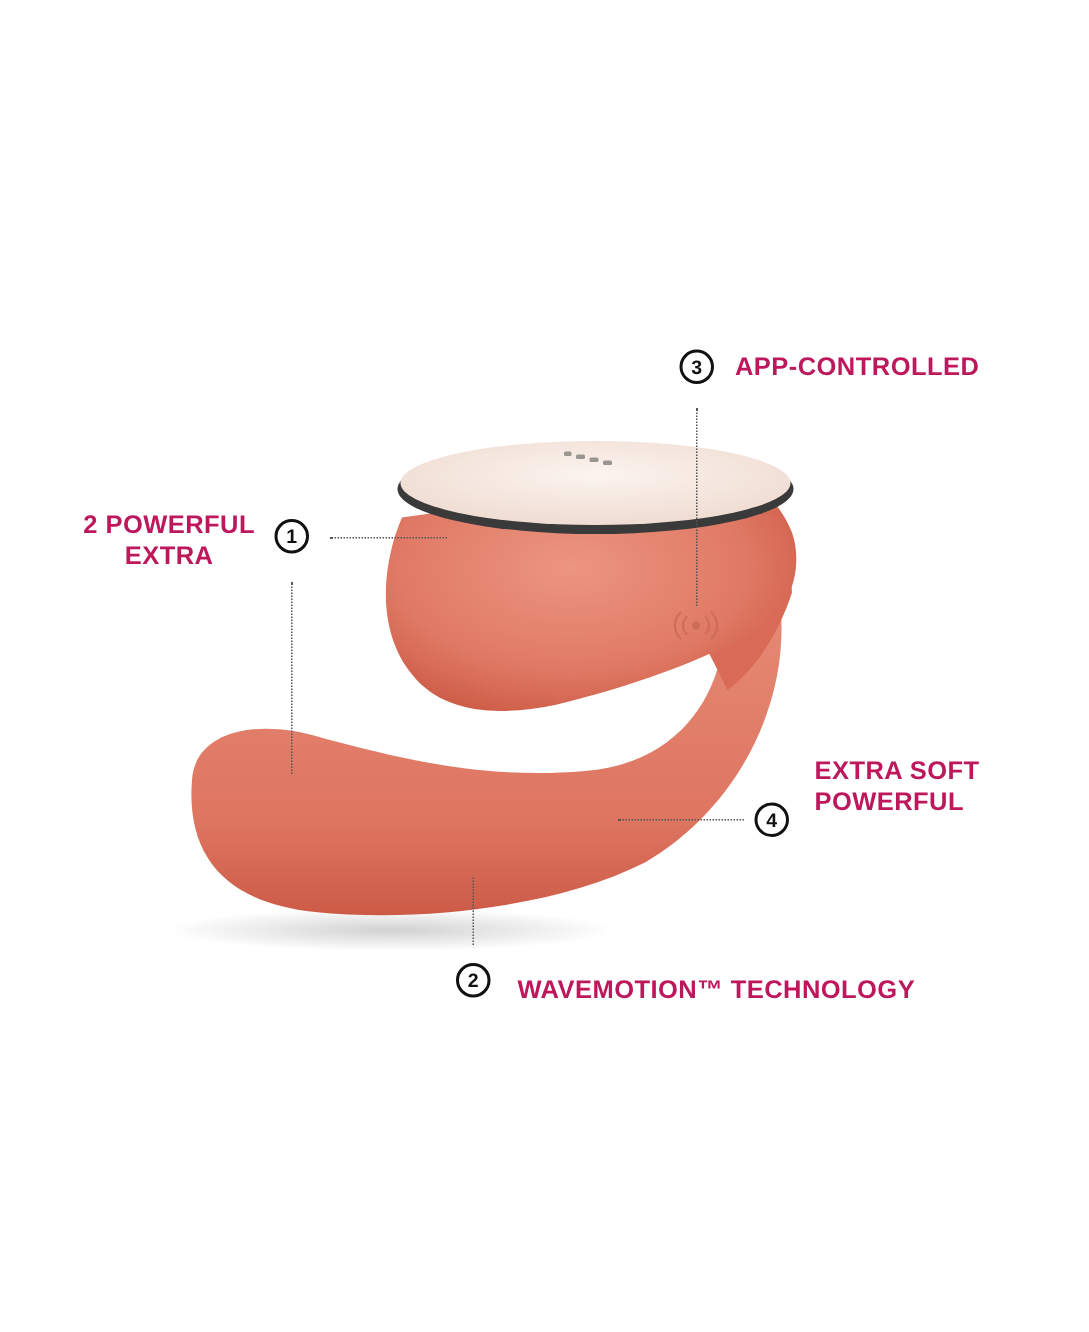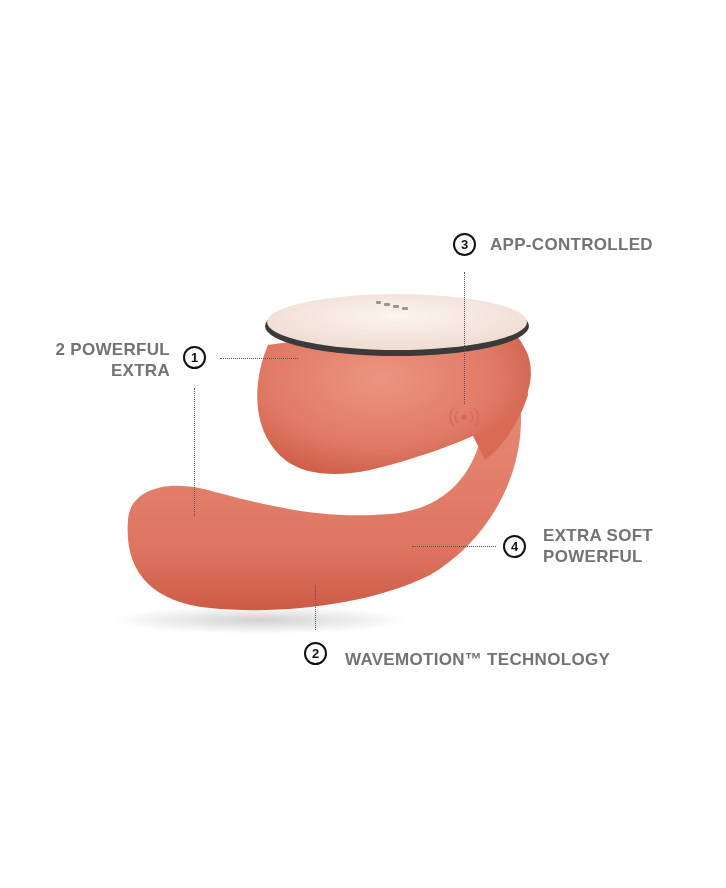--- a/index.html
+++ b/index.html
@@ -11,24 +11,24 @@
       font-family: "Liberation Sans", sans-serif;
     }
     .product { position: absolute; left: 0; top: 0; width: 726px; height: 888px; }
     .label {
       position: absolute;
       font-family: "Liberation Sans", sans-serif;
       font-weight: 700;
       font-size: 17px;
       letter-spacing: 0.3px;
       line-height: 21px;
-      color: #737373;
+      color: #be185d;
       white-space: nowrap;
     }
-    .label.right { text-align: right; margin-left: 28px; }
+    .label.right { text-align: center; margin-left: 28px; }
     .badge {
       position: absolute;
       width: 23px; height: 23px;
       border: 2px solid #111111;
       border-radius: 50%;
       box-sizing: border-box;
       font-family: "Liberation Sans", sans-serif;
       font-weight: 700;
       font-size: 13px;
       line-height: 19px;
@@ -121,20 +121,20 @@
 <div class="label right" style="right:556px; top:339px;">
   <div>2 POWERFUL</div>
   <div>EXTRA</div>
 </div>
 <div class="badge" style="left:183px; top:346px;">1</div>
 <div class="leader-h" style="left:220px; top:358px; width:78px;"></div>
 <div class="leader-v" style="left:194px; top:388px; height:128px;"></div>
 
 <div class="leader-h" style="left:412px; top:546px; width:84px;"></div>
 <div class="badge" style="left:503px; top:535px;">4</div>
-<div class="label" style="left:543px; top:525px;">
+<div class="label" style="left:543px; top:503px;">
   <div>EXTRA SOFT</div>
   <div>POWERFUL</div>
 </div>
 
 <div class="leader-v" style="left:315px; top:585px; height:45px;"></div>
 <div class="badge" style="left:304px; top:642px;">2</div>
 <div class="label" style="left:345px; top:649px;">WAVEMOTION™ TECHNOLOGY</div>
 
 </body></html>

